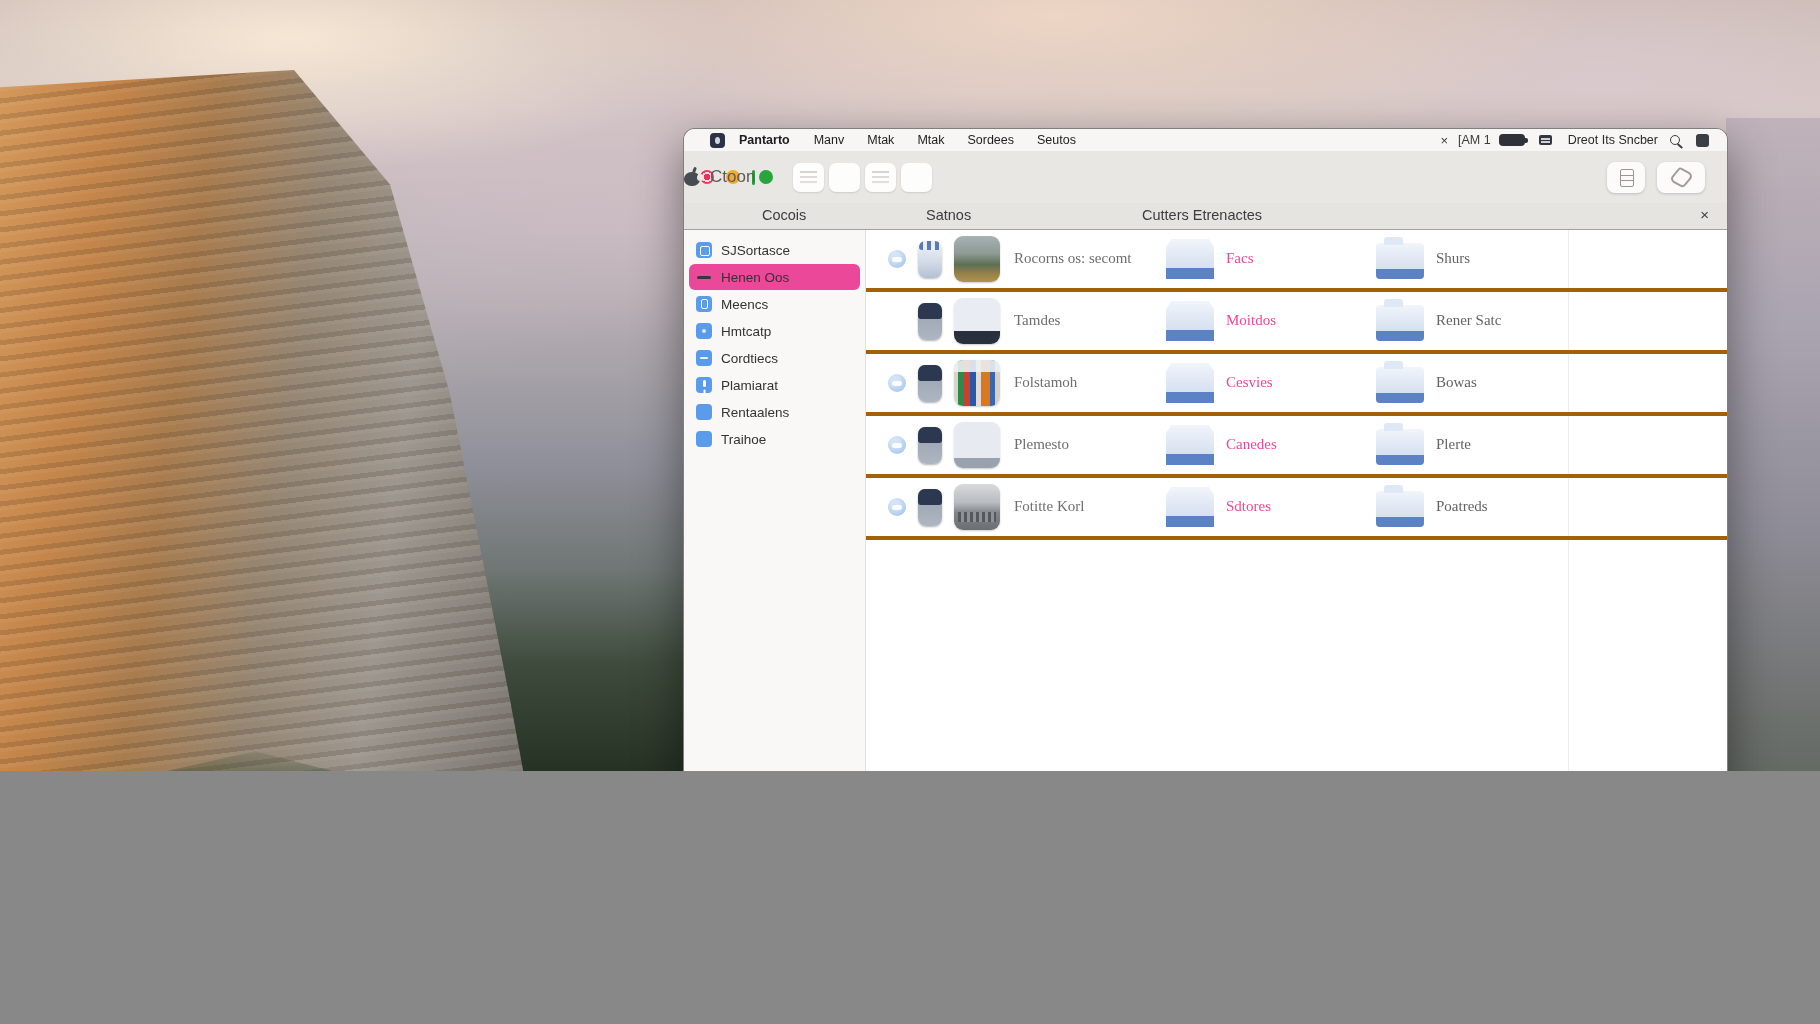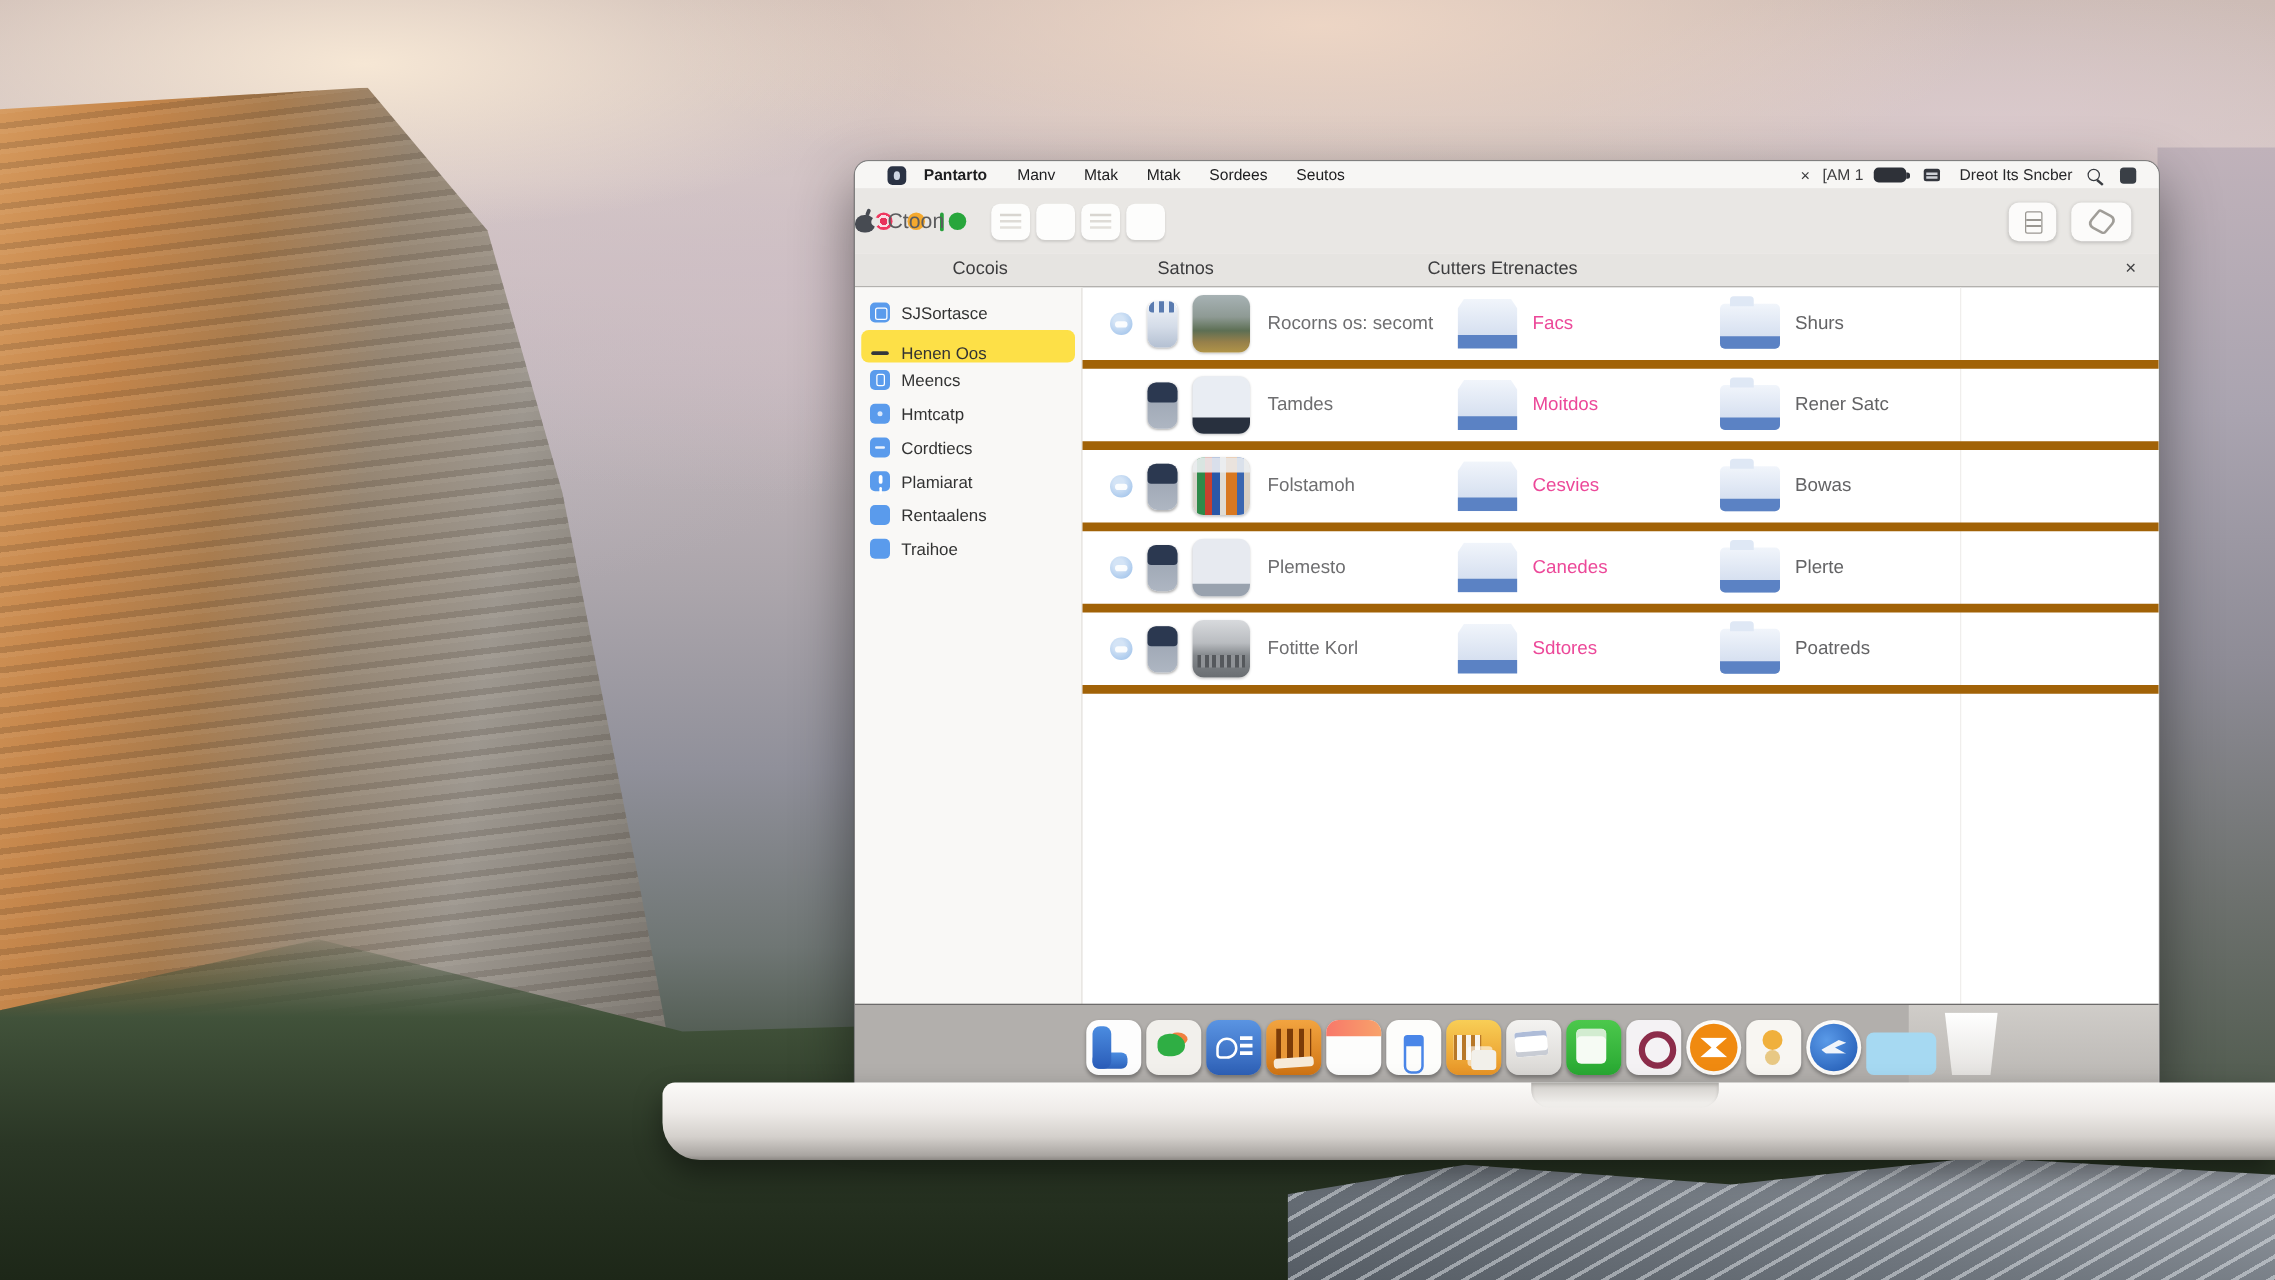--- a/index.html
+++ b/index.html
@@ -1,17 +1,17 @@
 <!DOCTYPE html>
 <html><head>
 <meta charset="utf-8">
 <style>
   html,body{margin:0;padding:0;background:#888;}
   body{font-family:"Liberation Sans", sans-serif; -webkit-font-smoothing:antialiased;}
-  #stage{position:relative;width:1820px;height:1024px;overflow:hidden;background:#b9aeb0;}
+  #stage{position:relative;width:1820px;height:771px;overflow:hidden;background:#b9aeb0;}
 
   
   .wp-sky{position:absolute;inset:0;
     background:linear-gradient(180deg,#cdbcb6 0%,#d6c8c6 14%,#c4b8bc 30%,#aba5ab 46%,#90909a 60%,#6f7674 74%,#3f4c3d 86%,#263224 100%);}
   .wp-clouds{position:absolute;inset:0;background-image:
     radial-gradient(ellipse 620px 190px at 16% 5%, rgba(248,233,214,.95), rgba(248,233,214,0) 70%),
     radial-gradient(ellipse 760px 210px at 58% 2%, rgba(240,216,198,.9), rgba(240,216,198,0) 70%),
     radial-gradient(ellipse 520px 170px at 88% 10%, rgba(219,202,206,.85), rgba(219,202,206,0) 70%),
     radial-gradient(ellipse 900px 240px at 38% 22%, rgba(206,190,198,.75), rgba(206,190,198,0) 72%),
     radial-gradient(ellipse 680px 220px at 92% 34%, rgba(176,176,186,.6), rgba(176,176,186,0) 72%),
@@ -95,33 +95,33 @@
   .colheaders{position:absolute;left:0;top:74px;right:0;height:26px;background:#e6e4e1;border-bottom:1px solid #a2a09d;font-size:14.5px;color:#3c3c3e;}
   .colheaders .h1{position:absolute;left:78px;top:4px;}
   .colheaders .h2{position:absolute;left:242px;top:4px;}
   .colheaders .h3{position:absolute;left:458px;top:4px;}
   .colheaders .hclose{position:absolute;right:18px;top:3px;font-size:15px;color:#424244;}
 
   
   .content{position:absolute;left:0;top:101px;right:0;bottom:63px;background:#fff;display:flex;}
   .sidebar{width:182px;background:#f9f8f6;border-right:1px solid #e3e1dd;padding-top:7px;box-sizing:border-box;}
   .side-item{display:flex;align-items:center;height:26px;margin:0 5px 1px 5px;border-radius:6px;padding-left:7px;font-size:13.5px;color:#333;}
-  .side-item.selected{background:#fde047;align-items:flex-end;}
+  .side-item.selected{background:#ec4899;}
   .side-icon{width:16px;height:16px;border-radius:4px;background:#5a9bec;margin-right:9px;flex:0 0 auto;position:relative;}
   .side-icon.grid::after{content:"";position:absolute;left:4px;top:4px;width:8px;height:8px;border:1.5px solid #fff;border-radius:2px;}
   .side-icon.dash-dark{background:transparent;}
   .side-icon.dash-dark::after{content:"";position:absolute;left:1px;top:7px;width:14px;height:2.5px;border-radius:2px;background:#34373c;}
   .side-icon.badge::after{content:"";position:absolute;left:5px;top:3px;width:5px;height:8px;border:1.3px solid #fff;border-radius:2px;}
   .side-icon.dot::after{content:"";position:absolute;left:6px;top:6px;width:4px;height:4px;border-radius:50%;background:#d9e8fb;}
   .side-icon.dash::after{content:"";position:absolute;left:4px;top:7px;width:8px;height:2px;border-radius:2px;background:#eaf2fc;}
   .side-icon.mark::after{content:"";position:absolute;left:6.5px;top:3px;width:3px;height:7px;border-radius:2px;background:#fff;box-shadow:0 9px 0 -0.5px #fff;}
 
   .filelist{flex:1;position:relative;}
   .filelist .vline{position:absolute;left:702px;top:0;bottom:0;width:1px;background:#f0eeec;}
-  .file-row{position:relative;height:58px;border-bottom:7px solid #a16207;}
+  .file-row{position:relative;height:58px;border-bottom:4px solid #a16207;font-family:Liberation Serif, serif;}
   .cloud{position:absolute;left:22px;top:20px;width:18px;height:18px;border-radius:50%;
     background:radial-gradient(circle at 40% 35%, #d4e4f6 0 4px, #96bce8 100%);}
   .cloud::after{content:"";position:absolute;left:4px;top:7px;width:10px;height:5px;border-radius:4px;background:rgba(255,255,255,.9);}
   .canister{position:absolute;left:52px;top:11px;width:24px;height:37px;border-radius:7px 7px 8px 8px;}
   .canister.light{background:linear-gradient(180deg,#f0f3f8 0%,#d4dce8 55%,#b4c0d2 100%);box-shadow:inset 0 1px 0 #fff,0 1px 2px rgba(0,0,0,.25);}
   .canister.light::before{content:"";position:absolute;left:1px;top:0;right:1px;height:9px;border-radius:6px 6px 3px 3px;
     background:repeating-linear-gradient(90deg,#5a7bb0 0 4px,#e8eef6 4px 8px);}
   .canister.dark{background:linear-gradient(180deg,#97a0ae 0%,#aeb6c2 100%);box-shadow:0 1px 2px rgba(0,0,0,.3);}
   .canister.dark::before{content:"";position:absolute;left:0;top:0;right:0;height:16px;border-radius:7px 7px 3px 3px;background:#2b3850;}
   .thumb{position:absolute;left:88px;top:6px;width:46px;height:46px;border-radius:9px;box-shadow:0 1px 2px rgba(0,0,0,.2);}

